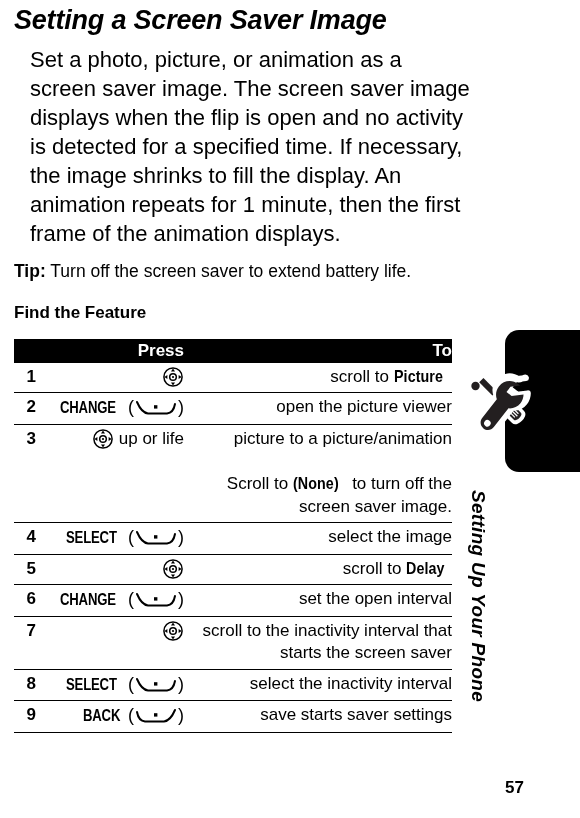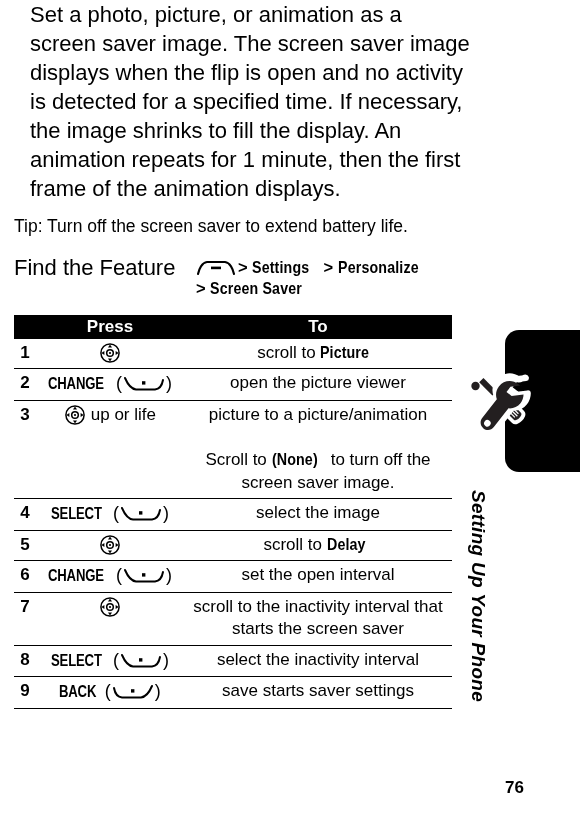--- a/index.html
+++ b/index.html
@@ -39,31 +39,31 @@
     line-height: 29px;
     margin: 0 0 12px 16px;
     width: 440px;
   }
 
   .tip-para {
     font-size: 17.5px;
     line-height: 23.5px;
     margin: 0 0 18px 0;
   }
-  .tip-label { font-weight: normal; text-align: right; }
+  .tip-label { font-weight: bold; text-align: right; }
 
   
   .fft {
     display: flex;
     align-items: flex-start;
     margin: 0 0 16px 0;
   }
   .fft-label {
-    font-size: 22px;
-    font-weight: normal;
+    font-size: 17px;
+    font-weight: bold;
     width: 182px;
     flex: 0 0 182px;
     line-height: 21px;
   }
   .fft-path {
     font-size: 16.5px;
     line-height: 21px;
     font-weight: bold;
   }
   .fft-path .sep {
@@ -100,21 +100,21 @@
     vertical-align: -3px;
   }
 
   
   .steps {
     border-collapse: collapse;
     width: 438px;
     table-layout: fixed;
   }
   .steps th, .steps td {
-    text-align: center;
+    text-align: right;
     vertical-align: top;
     padding: 0;
   }
   .steps thead th {
     background: #000000;
     color: #ffffff;
     font-size: 17px;
     font-weight: bold;
     height: 24px;
     line-height: 24px;
@@ -210,44 +210,31 @@
     text-align: left;
     font-size: 17px;
     font-weight: bold;
   }
 </style>
 </head>
 <body>
 
 <div class="page">
 
+  <h1 class="page-title">Setting a Screen Saver Image</h1>
 
   <p class="body-para">Set a photo, picture, or animation as a screen saver image. The screen saver image displays when the flip is open and no activity is detected for a specified time. If necessary, the image shrinks to fill the display. An animation repeats for 1 minute, then the first frame of the animation displays.</p>
 
   <p class="tip-para">
     <span class="tip-label">Tip:</span>
     <span>Turn off the screen saver to extend battery life.</span>
   </p>
 
   <div class="fft">
     <div class="fft-label">Find the Feature</div>
-    <div class="fft-path">
-      <span class="menu-key">
-        <svg viewBox="0 0 40 15" width="40" height="15" aria-hidden="true">
-          <path d="M2 14 C3 9 6 2.5 11 2 L29 2 C34 2.5 37 9 38 14" fill="none" stroke="#000" stroke-width="2.1" stroke-linecap="round"></path>
-          <rect x="15" y="6.6" width="10" height="2.6" fill="#000"></rect>
-        </svg>
-      </span><span class="sep">&gt;</span>
-      <span class="condensed">Settings</span>
-      <span class="sep">&gt;</span>
-      <span class="condensed">Personalize</span>
-      <br>
-      <span class="sep">&gt;</span>
-      <span class="condensed">Screen Saver</span>
-    </div>
   </div>
 
   <table class="steps">
     <colgroup>
       <col class="col-num">
         <col class="col-press">
         <col class="col-to">
     </colgroup>
     <thead>
       <tr>
@@ -377,13 +364,13 @@
     </g>
 
     <circle cx="9.5" cy="19" r="4.2" fill="#231f20"></circle>
   </svg>
 </div>
 
 <div class="sidebar-vtext">
   <div class="vtext">Setting Up Your Phone</div>
 </div>
 
-<div class="page-number">76</div>
+<div class="page-number">57</div>
 
 </body></html>

